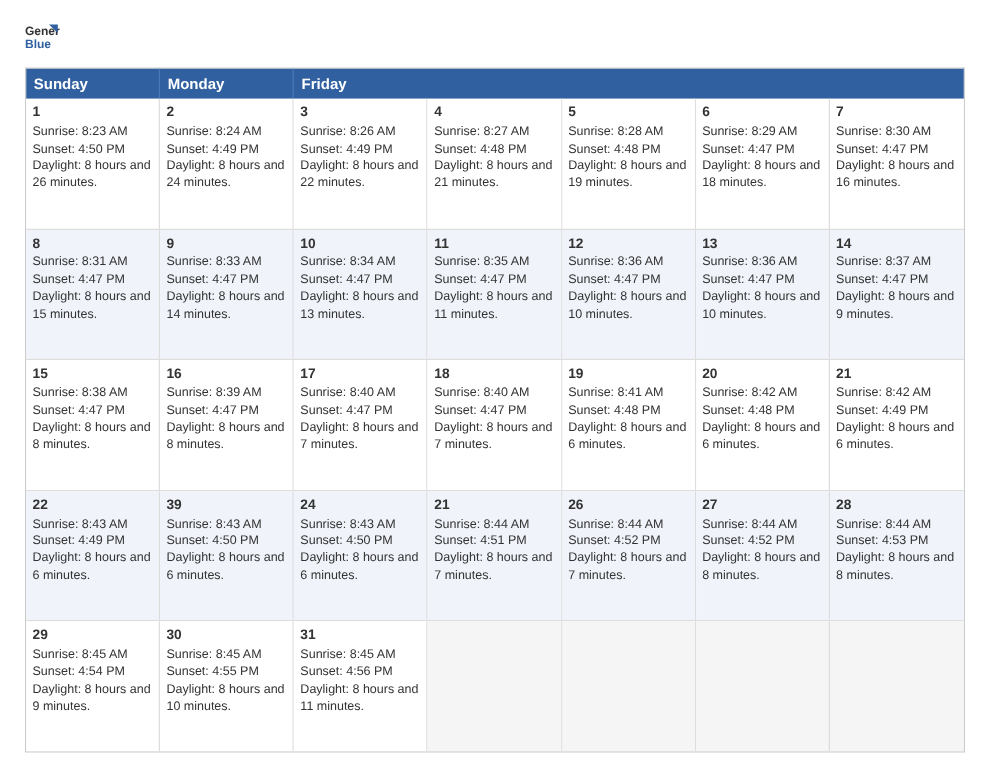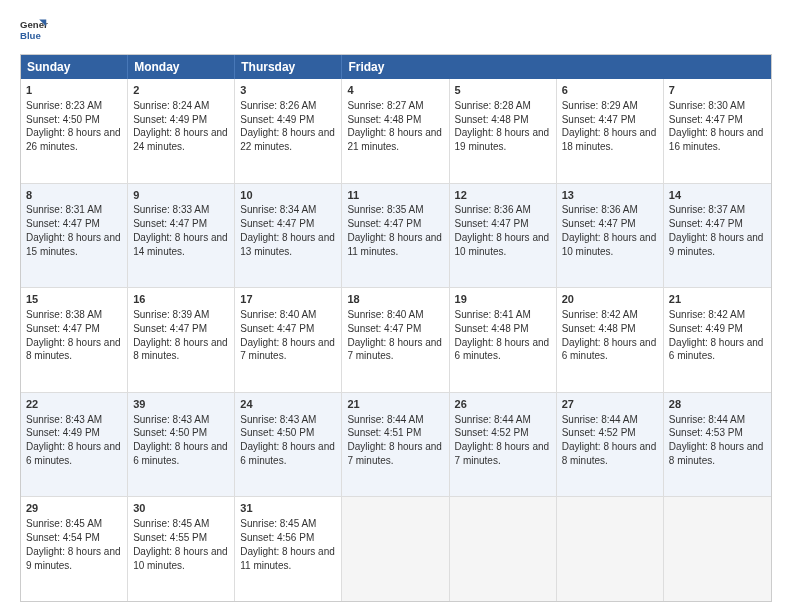--- a/index.html
+++ b/index.html
@@ -116,21 +116,20 @@
     <div class="title-area">
       <h1></h1>
       <h2></h2>
     </div>
   </div>
 
   <div class="calendar">
     <div class="cal-header">
     <div class="cal-header-cell">Sunday</div>
         <div class="cal-header-cell">Monday</div>
-        <div class="cal-header-cell">Thursday</div>
         <div class="cal-header-cell">Friday</div>
       </div>
     <div class="cal-body">
     <div class="cal-row">
           <div class="cal-cell"><span class="day-num">1</span><span class="cell-text">Sunrise: 8:23 AM<br>Sunset: 4:50 PM<br>Daylight: 8 hours and 26 minutes.</span></div>
           <div class="cal-cell"><span class="day-num">2</span><span class="cell-text">Sunrise: 8:24 AM<br>Sunset: 4:49 PM<br>Daylight: 8 hours and 24 minutes.</span></div>
           <div class="cal-cell"><span class="day-num">3</span><span class="cell-text">Sunrise: 8:26 AM<br>Sunset: 4:49 PM<br>Daylight: 8 hours and 22 minutes.</span></div>
           <div class="cal-cell"><span class="day-num">4</span><span class="cell-text">Sunrise: 8:27 AM<br>Sunset: 4:48 PM<br>Daylight: 8 hours and 21 minutes.</span></div>
           <div class="cal-cell"><span class="day-num">5</span><span class="cell-text">Sunrise: 8:28 AM<br>Sunset: 4:48 PM<br>Daylight: 8 hours and 19 minutes.</span></div>
           <div class="cal-cell"><span class="day-num">6</span><span class="cell-text">Sunrise: 8:29 AM<br>Sunset: 4:47 PM<br>Daylight: 8 hours and 18 minutes.</span></div>

